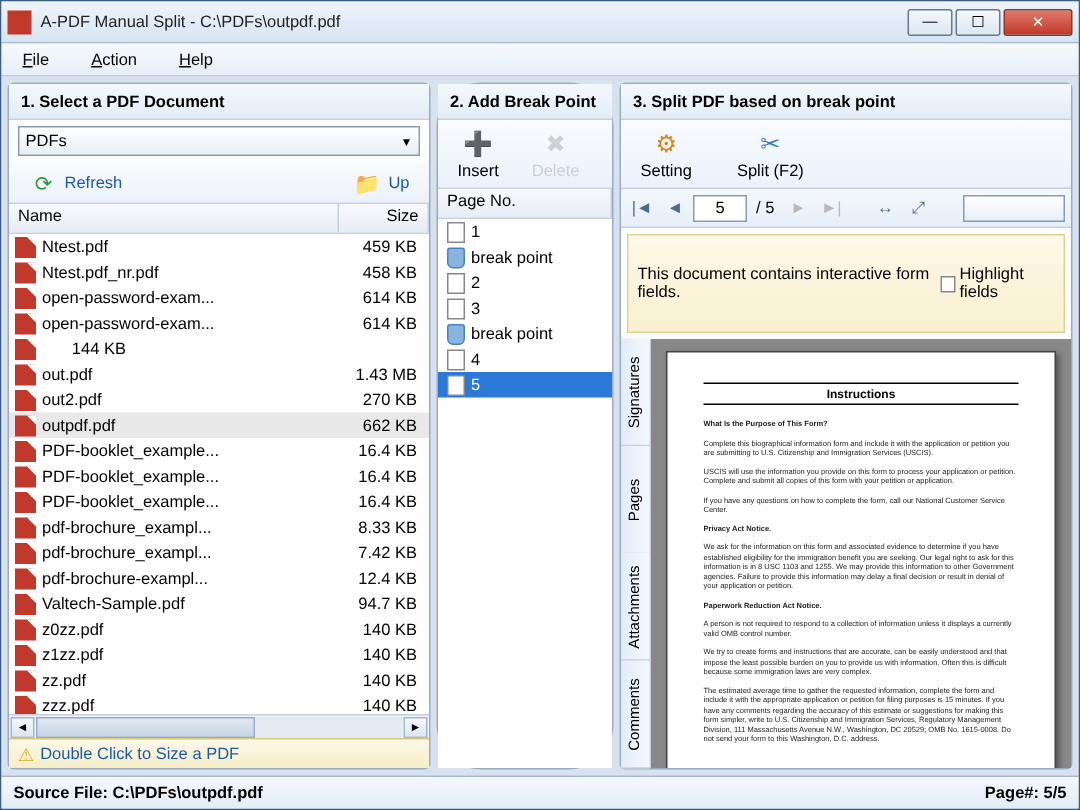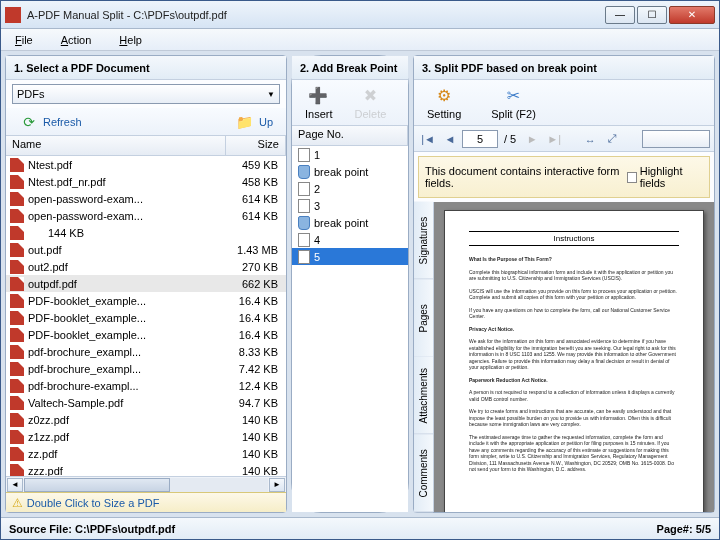--- a/index.html
+++ b/index.html
@@ -65,31 +65,31 @@
 
 .p3-toolbar { height: 46px; border-bottom: 1px solid #c4d0e0; background: linear-gradient(#f8fbff,#ecf2fa); display: flex; align-items: center; padding: 0 6px; gap: 16px; }
 
 .navbar { height: 26px; background: linear-gradient(#f4f8fc,#e6eef8); border-bottom: 1px solid #c4d0e0; display: flex; align-items: center; padding: 0 4px; gap: 2px; }
 .navbtn { width: 20px; height: 18px; display: flex; align-items: center; justify-content: center; cursor: pointer; color: #4a6a9a; font-size: 11px; }
 .navbtn.dis { color: #bbb; }
 .pgfield { width: 36px; height: 18px; border: 1px solid #8a9ab0; background: #fff; text-align: center; }
 .pgtotal { padding: 0 4px; }
 .zoomcombo { width: 68px; height: 18px; border: 1px solid #8a9ab0; background: linear-gradient(#fff,#e8eef6); margin-left: auto; }
 
-.infobar { background: linear-gradient(#fdf8e8,#f8f0d0); border: 1px solid #e0d090; margin: 4px; padding: 8px 6px; display: flex; align-items: center; justify-content: space-between; font-size: 10px; }
+.infobar { background: linear-gradient(#fdf8e8,#f8f0d0); border: 1px solid #e0d090; margin: 4px; padding: 20px 6px; display: flex; align-items: center; justify-content: space-between; font-size: 10px; }
 .infobar .hl { display: flex; align-items: center; gap: 3px; }
 .infobar .cb { width: 11px; height: 11px; border: 1px solid #888; background: #fff; }
 
 .preview-area { flex: 1; display: flex; min-height: 0; }
 .vtabs { width: 20px; display: flex; flex-direction: column; background: #eef2f8; border-right: 1px solid #c4d0e0; }
 .vtab { flex: 1; writing-mode: vertical-rl; transform: rotate(180deg); display: flex; align-items: center; justify-content: center; font-size: 10px; border-top: 1px solid #c4d0e0; background: linear-gradient(90deg,#f4f8fc,#e2ecf6); cursor: pointer; }
 
 .pdfview { flex: 1; background: #888; padding: 8px; overflow: hidden; display: flex; justify-content: center; }
 .page { width: 260px; height: 340px; background: #fff; border: 1px solid #444; box-shadow: 2px 2px 4px rgba(0,0,0,0.4); padding: 20px 24px; }
-.page .pt { text-align: center; font-weight: normal; font-size: 8px; border-top: 1px solid #000; border-bottom: 1px solid #000; padding: 2px 0; margin-bottom: 10px; }
+.page .pt { text-align: center; font-weight: bold; font-size: 8px; border-top: 1px solid #000; border-bottom: 1px solid #000; padding: 2px 0; margin-bottom: 10px; }
 .page .para { font-size: 5px; line-height: 1.3; margin-bottom: 6px; color: #222; }
 .page .h { font-weight: bold; }
 
 .statusbar { height: 22px; background: linear-gradient(#f4f8fc,#e2ecf6); border-top: 1px solid #a8b8cc; display: flex; align-items: center; padding: 0 8px; }
 .statusbar .sf { flex: 1; font-weight: bold; }
 .statusbar .pg { font-weight: bold; }
 </style>
 </head>
 <body>
 

